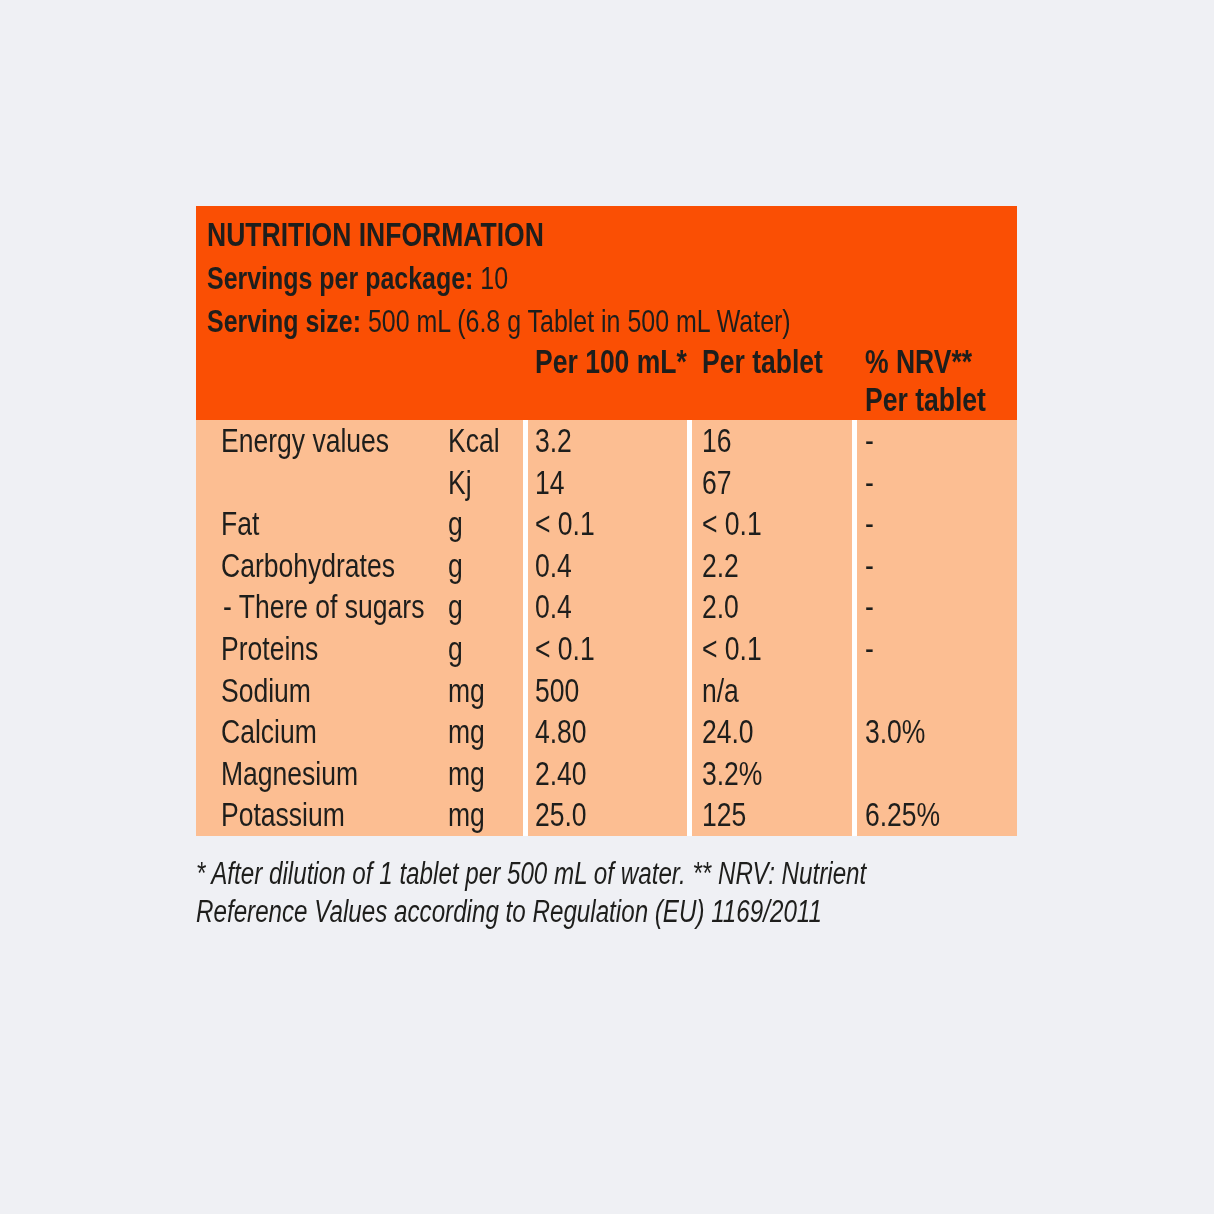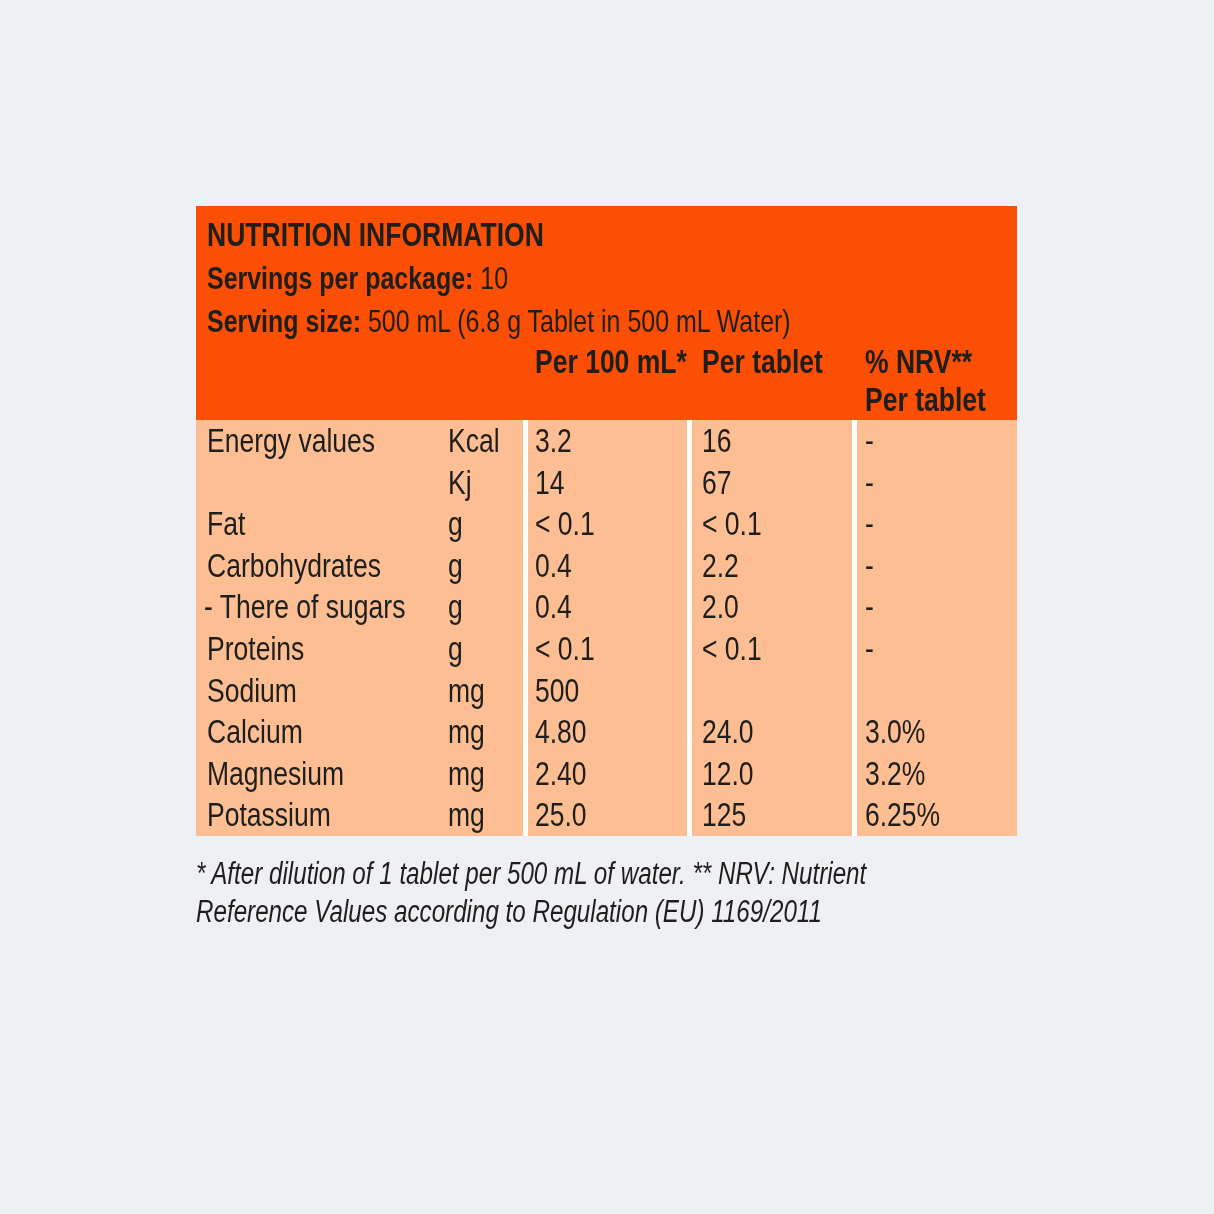--- a/index.html
+++ b/index.html
@@ -47,22 +47,22 @@
 
   .tbody{
     position:absolute;left:0;top:214px;width:100%;height:416px;
     background:var(--body_bg);
   }
   .row{
     display:grid;grid-template-columns:252px 87px 167px 163px auto;
     align-items:center;height:41.6px;
     font-size:34px;line-height:41.6px;
   }
-  .cell-name{padding-left:11px;}
-  .cell-name.indent{padding-left:8px;}
+  .cell-name{padding-left:25px;}
+  .cell-name.indent{padding-left:27px;}
   .vline{
     position:absolute;top:0;width:5px;height:416px;background:var(--divider);
   }
   .vline-1{left:327px;} .vline-2{left:491px;} .vline-3{left:656px;}
 
   .footnote{
     position:absolute;left:196px;top:855px;
     font-size:31px;line-height:38px;font-style:italic;
   }
 </style>
@@ -154,35 +154,35 @@
         <div><span class="cx">g</span></div>
         <div><span class="cx">&lt; 0.1</span></div>
         <div><span class="cx">&lt; 0.1</span></div>
         <div><span class="cx">-</span></div>
       </div>
 
       <div class="row">
         <div class="cell-name"><span class="cx">Sodium</span></div>
         <div><span class="cx">mg</span></div>
         <div><span class="cx">500</span></div>
+        <div><span class="cx">n/a</span></div>
       </div>
 
       <div class="row">
         <div class="cell-name"><span class="cx">Calcium</span></div>
         <div><span class="cx">mg</span></div>
         <div><span class="cx">4.80</span></div>
         <div><span class="cx">24.0</span></div>
         <div><span class="cx">3.0%</span></div>
       </div>
 
       <div class="row">
         <div class="cell-name"><span class="cx">Magnesium</span></div>
         <div><span class="cx">mg</span></div>
         <div><span class="cx">2.40</span></div>
-        <div><span class="cx">12.0</span></div>
         <div><span class="cx">3.2%</span></div>
       </div>
 
       <div class="row">
         <div class="cell-name"><span class="cx">Potassium</span></div>
         <div><span class="cx">mg</span></div>
         <div><span class="cx">25.0</span></div>
         <div><span class="cx">125</span></div>
         <div><span class="cx">6.25%</span></div>
       </div>

